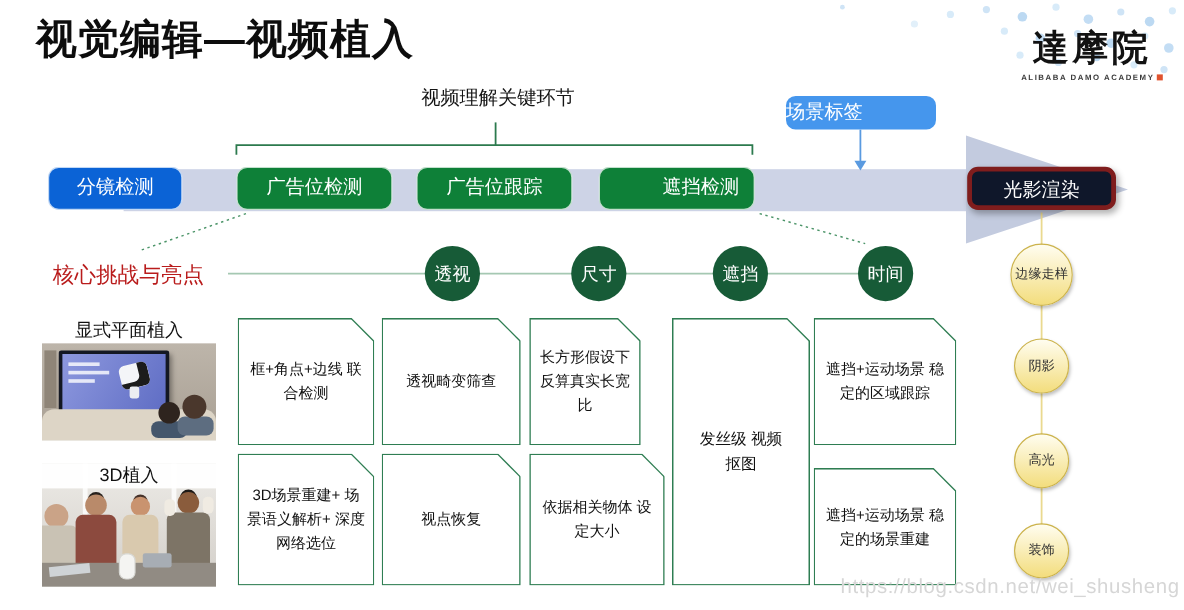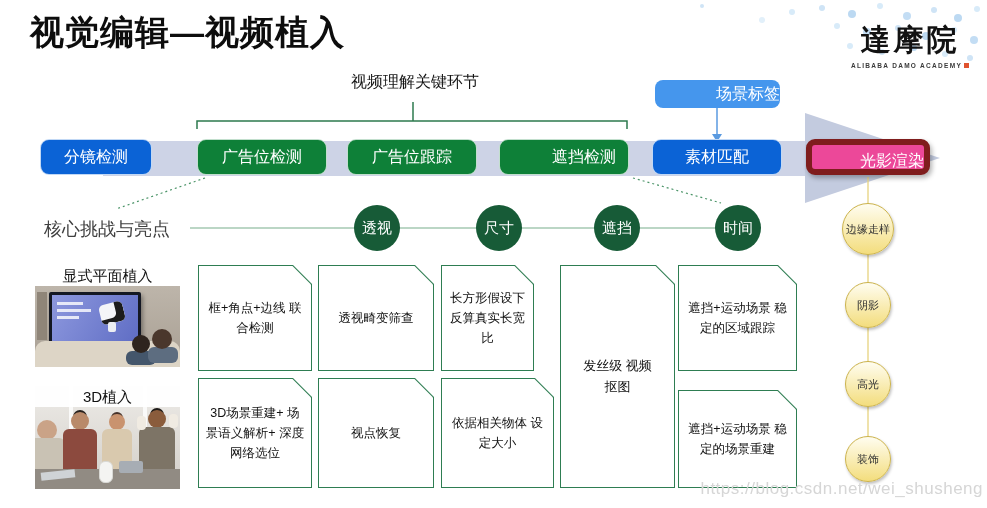--- a/index.html
+++ b/index.html
@@ -17,29 +17,29 @@
   .dots { position:absolute; left:700px; top:4px; width:4px; height:4px; border-radius:50%; background:#cfe4f6; z-index:1;
     box-shadow: 120px 2px 0 1px #cfe4f6, 150px 8px 0 2px #bcd9f2, 178px 0 0 1px #d8ebf9, 205px 10px 0 2px #c3ddf4,
                 232px 4px 0 1px #cfe4f6, 256px 12px 0 2px #bcd9f2, 275px 3px 0 1px #d8ebf9, 135px 20px 0 1px #d8ebf9,
                 165px 26px 0 2px #c3ddf4, 196px 22px 0 1px #cfe4f6, 224px 30px 0 2px #bcd9f2, 252px 24px 0 1px #d8ebf9,
                 272px 34px 0 2px #c3ddf4, 148px 40px 0 1px #d8ebf9, 180px 46px 0 1px #cfe4f6, 212px 42px 0 1px #bcd9f2,
                 243px 48px 0 1px #d8ebf9, 268px 52px 0 1px #cfe4f6, 90px 6px 0 1px #d8ebf9, 60px 14px 0 1px #e2f0fa; }
 
   .bracket-label { position:absolute; left:300px; top:72px; width:230px; text-align:center; font-size:16px; color:#141414; z-index:2; }
 
   .scene-tag { position:absolute; left:655px; top:80px; width:125px; height:28px; line-height:28px; border-radius:8px;
-    background:#4596ed; color:#fff; font-size:16px; text-align:right; z-index:2; }
+    background:#4596ed; color:#fff; font-size:16px; text-align:left; z-index:2; }
 
   .step { position:absolute; top:139px; height:36px; line-height:34px; border-radius:9px; text-align:center;
     color:#fff; font-size:16px; z-index:2; border:1px solid rgba(255,255,255,.75); }
   .st-blue { background:#0b63d6; }
   .st-green { background:#0e8038; }
-  .st-gold { background:#ec4899; border:6px solid #7f1d1d; line-height:31px; box-shadow:2px 3px 5px rgba(0,0,0,.3);text-align:right; }
-
-  .challenge-label { position:absolute; left:44px; top:217px; font-size:18px; color:#404040; z-index:2;font-family:Liberation Serif, serif; }
+  .st-gold { background:#0f172a; border:4px solid #7f1d1d; line-height:31px; box-shadow:2px 3px 5px rgba(0,0,0,.3); }
+
+  .challenge-label { position:absolute; left:44px; top:217px; font-size:18px; color:#b91c1c; z-index:2;font-family:Liberation Serif, serif; }
 
   .node { position:absolute; top:205px; width:46px; height:46px; border-radius:50%; background:#175b37; color:#fff;
     font-size:15px; display:flex; align-items:center; justify-content:center; z-index:2; }
 
   .cell { position:absolute; background:#2e7d52; z-index:2;
     clip-path:polygon(0 0, calc(100% - 19px) 0, 100% 19px, 100% 100%, 0 100%); }
   .cell-inner { position:absolute; inset:1px; background:#fff; display:flex; align-items:center; justify-content:center;
     text-align:center; font-size:12.5px; color:#111; line-height:1.6; padding:4px 6px;
     clip-path:polygon(0 0, calc(100% - 18.5px) 0, 100% 18.5px, 100% 100%, 0 100%); }
   .cell-tall .cell-inner { padding:4px 22px; font-size:13px; }
@@ -110,21 +110,20 @@
   </div>
 
   <div class="bracket-label">视频理解关键环节</div>
 
   <div class="scene-tag">场景标签</div>
 
   <div class="step st-blue" style="left:40px;  width:112px;">分镜检测</div>
   <div class="step st-green" style="left:197px; width:130px;">广告位检测</div>
   <div class="step st-green" style="left:347px; width:130px;">广告位跟踪</div>
   <div class="step st-green" style="left:499px; width:130px;padding-left:40px;">遮挡检测</div>
-  <div class="step st-blue" style="left:652px; width:130px;">素材匹配</div>
   <div class="step st-gold" style="left:806px; width:124px;">光影渲染</div>
 
   <div class="challenge-label">核心挑战与亮点</div>
 
   <div class="node" style="left:354px;">透视</div>
   <div class="node" style="left:476px;">尺寸</div>
   <div class="node" style="left:594px;">遮挡</div>
   <div class="node" style="left:715px;">时间</div>
 
   <div class="photo" style="top:265px; height:102px;">

